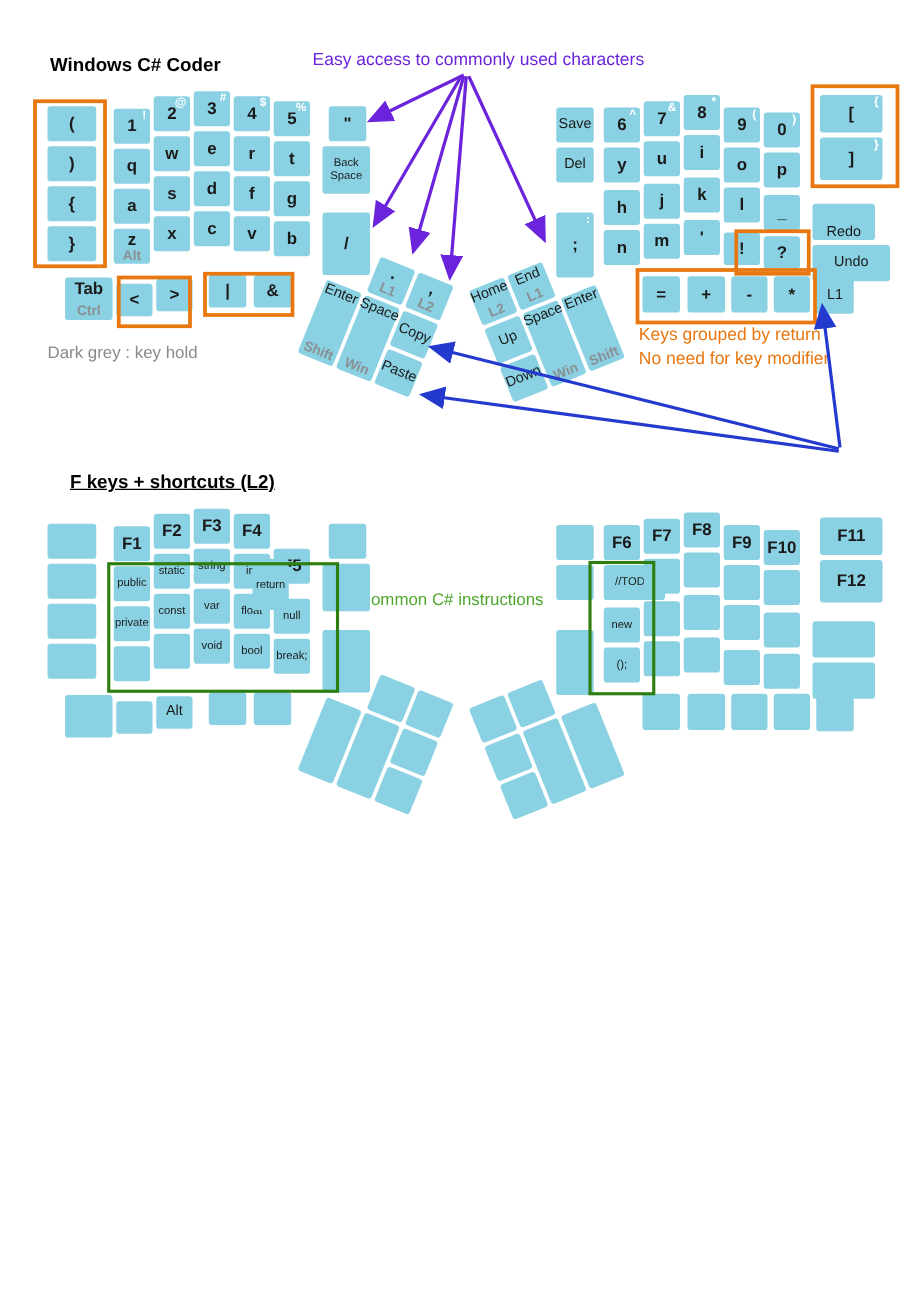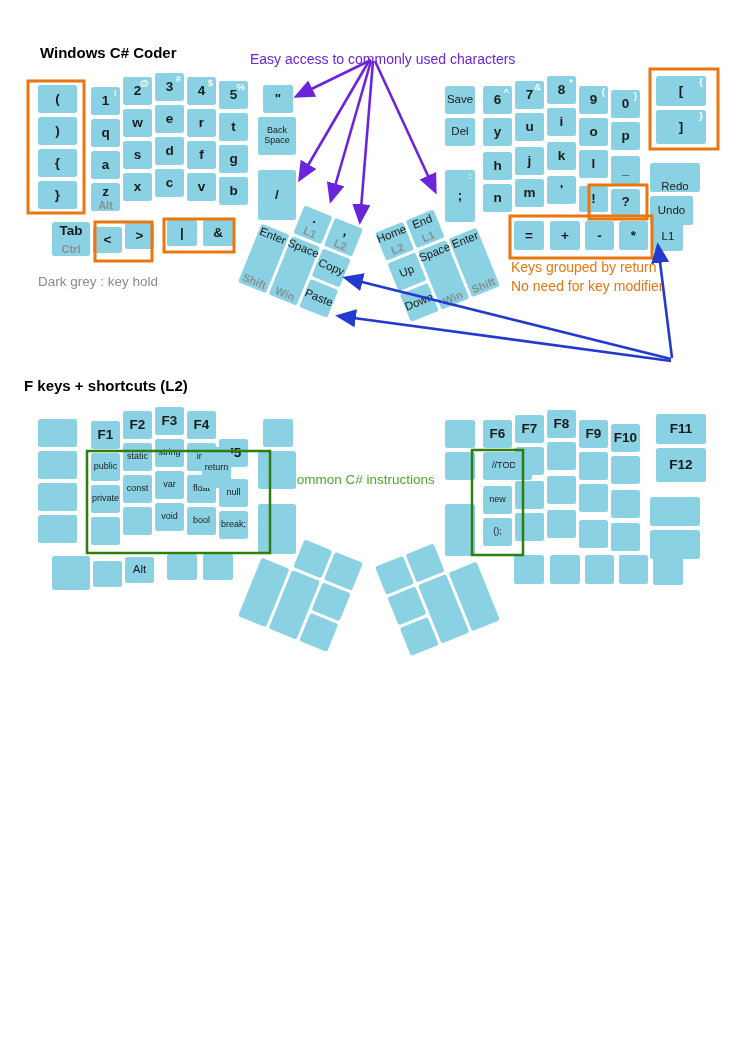--- a/index.html
+++ b/index.html
@@ -16,23 +16,23 @@
        display:flex;flex-direction:column;align-items:center;justify-content:center;
        box-sizing:border-box;}
   .key.has-hold{justify-content:space-between;padding-top:2px;}
   .key .main{font-weight:bold;font-size:13.5px;line-height:1;white-space:nowrap;}
   .key.s-med .main{font-weight:normal;font-size:11.5px;}
   .key.s-small .main{font-weight:normal;font-size:9px;line-height:1.1;white-space:normal;text-align:center;}
   .key .sup{position:absolute;top:1px;right:3px;color:#fff;font-weight:bold;font-size:9.5px;line-height:1;}
   .key .hold{color:var(--grey-hold);font-weight:bold;font-size:11px;line-height:1.1;margin-bottom:1px;white-space:nowrap;}
   .t1,.t2{position:absolute;margin:0;font-size:15px;font-weight:bold;color:#000;}
   .t1{left:40px;top:44px;}
-  .t2{left:24px;top:377px;}
+  .t2{left:56px;top:377px;text-decoration:underline;}
   .ann{position:absolute;font-size:14px;line-height:1.35;white-space:nowrap;}
-  .ann.purple{left:250px;top:50px;color:var(--purple);text-align:right;}
+  .ann.purple{left:250px;top:38px;color:var(--purple);text-align:right;}
   .ann.greyann{left:38px;top:273px;color:#8a8a8a;font-weight:normal;font-size:13.5px;}
   .ann.orange{left:511px;top:258px;color:var(--orange);}
   .ann.blue{left:484px;top:358px;color:var(--blue);font-size:14.5px;}
   .ann.green{left:287px;top:471px;color:var(--green-text);font-size:13.5px;}
   .overlay{position:absolute;left:0;top:0;pointer-events:none;}
   .pl{stroke:var(--purple);stroke-width:2.6;fill:none;}
   .bl{stroke:var(--blue);stroke-width:2.6;fill:none;}
   .orect{stroke:var(--orange);stroke-width:3;fill:none;}
   .grect{stroke:var(--green-rect);stroke-width:2.5;fill:none;}
   #arrP path{fill:var(--purple);} #arrB path{fill:var(--blue);}
@@ -237,21 +237,21 @@
         <span class="sup">{</span>
         <span class="main">[</span>
       </div>
       <div class="key" style="left: 656px; top: 110px; width: 50px; height: 34px;">
         <span class="sup">}</span>
         <span class="main">]</span>
       </div>
       <div class="key s-med" style="left: 650px; top: 163px; width: 50px; height: 29px; justify-content: flex-end;">
         <span class="main">Redo</span>
       </div>
-      <div class="key s-med" style="left: 650px; top: 196px; width: 43px; height: 29px;">
+      <div class="key s-med" style="left: 650px; top: 196px; width: 62px; height: 29px;">
         <span class="main">Undo</span>
       </div>
       <div class="key" style="left: 514px; top: 221px; width: 30px; height: 29px;">
         <span class="main">=</span>
       </div>
       <div class="key" style="left: 550px; top: 221px; width: 30px; height: 29px;">
         <span class="main">+</span>
       </div>
       <div class="key" style="left: 585px; top: 221px; width: 29px; height: 29px;">
         <span class="main">-</span>

